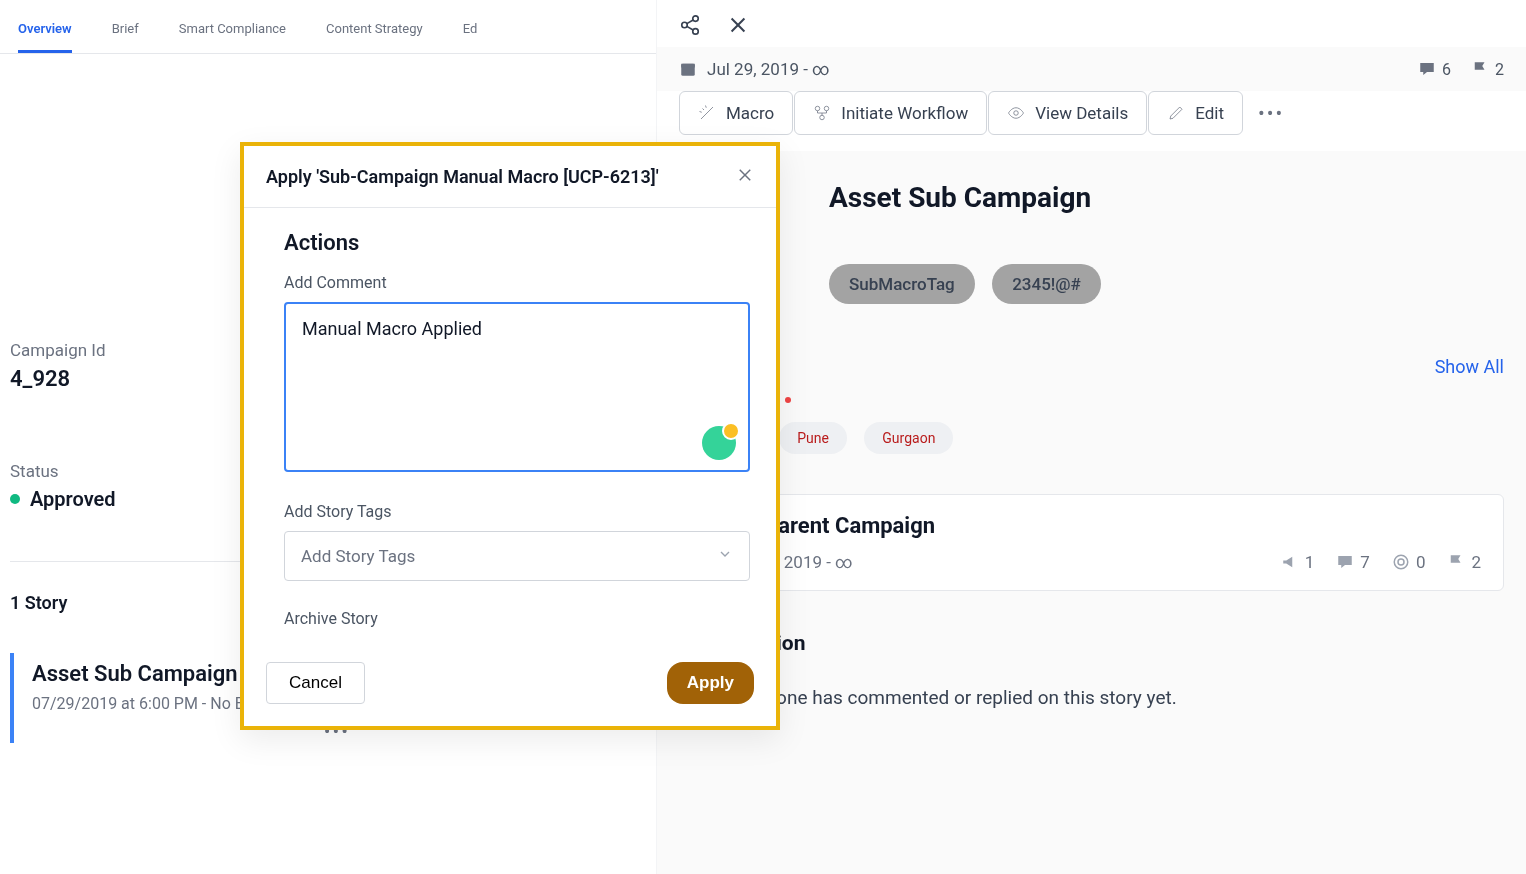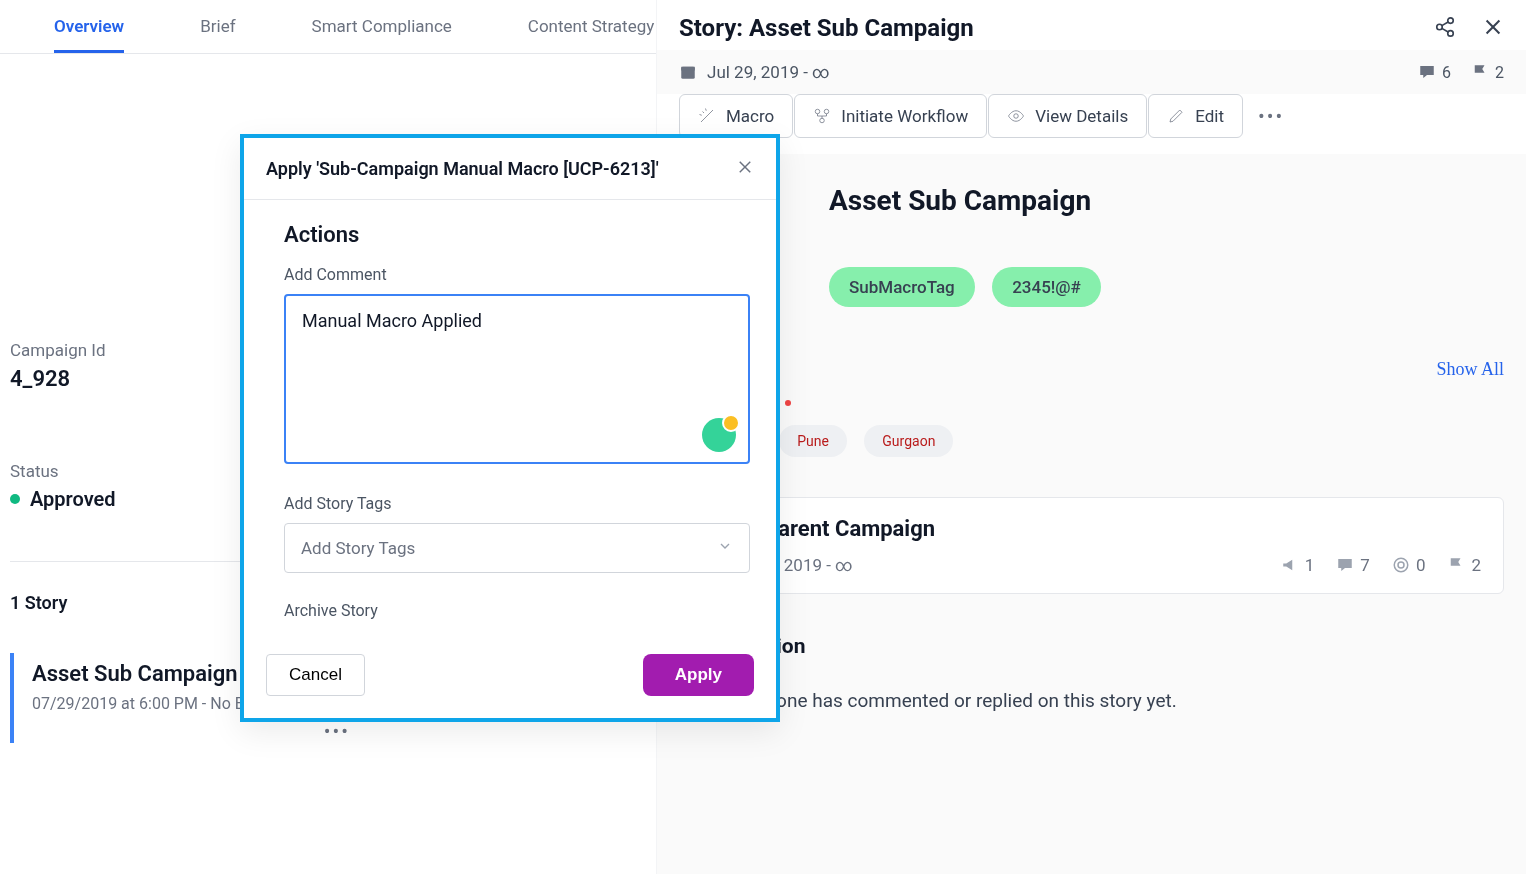--- a/index.html
+++ b/index.html
@@ -18,25 +18,24 @@
     display: flex;
     align-items: flex-end;
     height: 54px;
     border-bottom: 1px solid #e5e7eb;
     padding-left: 18px;
     gap: 40px;
     background: #fff;
   }
   .tab {
     padding-bottom: 14px;
-    font-size: 17px;
+    font-size: 13px;
     color: #6b7280;
     cursor: pointer;
     border-bottom: 3px solid transparent;
-    margin-left: 36px;
   }
   .tab.active {
     color: #2563eb;
     font-weight: 600;
     border-bottom-color: #2563eb;
   }
   
   .left-col {
     position: absolute;
     left: 10px;
@@ -93,27 +92,27 @@
   .btn-outline {
     display:flex; align-items:center; gap:10px;
     padding: 10px 18px; border:1px solid #d1d5db; border-radius:6px;
     font-size:17px; color:#374151; background:#fff; cursor:pointer;
   }
   .btn-outline svg { width:18px; height:18px; stroke:#6b7280; fill:none; }
   .more-btn { letter-spacing:2px; font-size:20px; color:#6b7280; padding:10px 14px; cursor:pointer;}
   .rp-body { padding: 30px 22px; }
   .rp-subtitle { font-size:28px; font-weight:700; margin: 0 0 50px 150px; }
   .tag-chip {
-    display:inline-block; padding:10px 20px; border-radius:24px; background:#86efac;
+    display:inline-block; padding:10px 20px; border-radius:24px; background:#a3a3a3;
     color:#374151; font-size:17px; font-weight:500; margin-right:14px; cursor:pointer;
   }
   .chips-row { margin-left:150px; margin-bottom:50px; }
   .section-head { display:flex; justify-content:space-between; align-items:center; padding:0 0 18px; }
   .section-head-n { font-size:22px; font-style:italic; font-weight:700; }
-  .show-all { color:#2563eb; font-size:18px; cursor:pointer;font-family:Liberation Serif, serif; }
+  .show-all { color:#2563eb; font-size:18px; cursor:pointer; }
   .city-chips { margin-bottom:40px; }
   .city-chip {
     display:inline-block; padding:8px 18px; border-radius:20px; background:#eef0f3;
     color:#b91c1c; font-size:14px; margin-right:14px;
   }
   .red-dot{ width:6px;height:6px;border-radius:50%;background:#ef4444; display:inline-block; margin-left:106px; margin-bottom:16px;}
   .parent-card {
     border:1px solid #e5e7eb; border-radius:6px; padding:18px 22px; background:#fff;
   }
   .parent-card-title { font-size:22px; font-weight:700; }
@@ -124,24 +123,24 @@
   .pc-stats .ci{display:flex;align-items:center;gap:6px;}
   .pc-stats svg{width:18px;height:18px;fill:#9ca3af;}
   .collab { margin-top:40px; }
   .collab-title { font-size:21px; font-weight:700; margin-bottom:22px; }
   .collab-row { display:flex; gap:28px; align-items:center; }
   .collab-row svg{ width:40px; height:40px; stroke:#60a5fa; fill:none; stroke-width:1.5;}
   .collab-msg{ font-size:19px; color:#374151; }
   
   .modal-wrap {
     position:absolute;
-    left: 240px; top: 134px;
+    left: 240px; top: 142px;
     width: 540px;
     background:#fff;
-    border: 4px solid #0ea5e9;
+    border: 4px solid #eab308;
     box-shadow: 0 10px 30px rgba(0,0,0,.08);
     z-index: 50;
   }
   .modal-head {
     display:flex; justify-content:space-between; align-items:center;
     padding: 20px 22px; border-bottom:1px solid #e5e7eb;
   }
   .modal-title { font-size:18px; font-weight:600; }
   .modal-close { cursor:pointer; color:#6b7280; }
   .modal-close svg{width:18px;height:18px;stroke:#6b7280;fill:none;stroke-width:2;}
@@ -170,21 +169,21 @@
   .m-select .chev svg{width:16px;height:16px;stroke:#9ca3af;fill:none;stroke-width:2;}
   .m-select .icons{display:flex;gap:14px;}
   .modal-footer {
     display:flex; justify-content:space-between; gap:16px; padding: 14px 22px 22px;
   }
   .btn-cancel {
     padding:10px 22px; border:1px solid #d1d5db; border-radius:4px; background:#fff;
     font-size:17px; cursor:pointer;
   }
   .btn-apply {
-    padding:10px 32px; border:none; border-radius:8px; background:#a21caf;
+    padding:10px 20px; border:none; border-radius:16px; background:#a16207;
     color:#fff; font-size:17px; font-weight:600; cursor:pointer;
   }
   
 </style>
 </head>
 <body>
 
 <div class="tabs">
   <div class="tab active">Overview</div>
   <div class="tab">Brief</div>
@@ -209,21 +208,20 @@
     <div class="story-card">
       <div class="story-card-title">Asset Sub Campaign</div>
       <div class="story-card-sub">07/29/2019 at 6:00 PM - No En</div>
       <div class="story-card-menu">•••</div>
     </div>
   </div>
 </div>
 
 <div class="right-panel">
   <div class="rp-header">
-    <div class="rp-title">Story: Asset Sub Campaign</div>
     <div class="rp-header-icons">
       <span>
         <svg viewBox="0 0 24 24" stroke-width="1.8">
             <circle cx="18" cy="5" r="3"></circle>
             <circle cx="6" cy="12" r="3"></circle>
             <circle cx="18" cy="19" r="3"></circle>
             <line x1="8.6" y1="10.5" x2="15.4" y2="6.5"></line>
             <line x1="8.6" y1="13.5" x2="15.4" y2="17.5"></line>
           </svg>
       </span>

